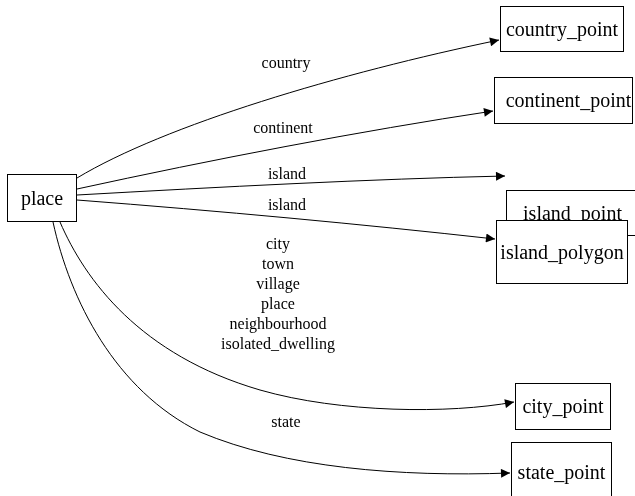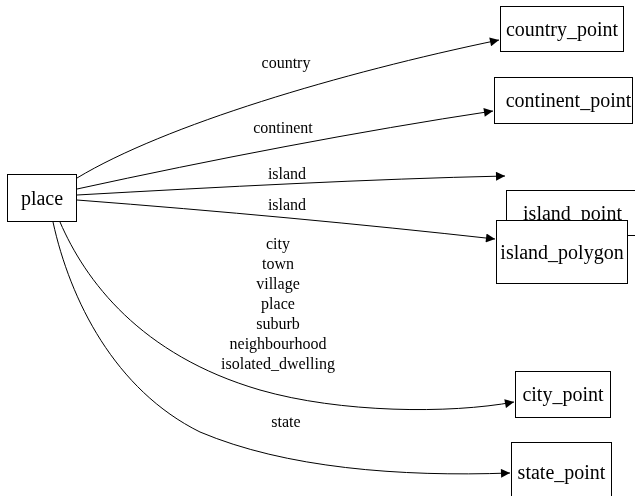--- a/index.html
+++ b/index.html
@@ -37,21 +37,21 @@
     font-size: 16px;
     line-height: 20px;
     text-align: center;
     white-space: nowrap;
   }
   .node-place          { left: 7px;   top: 174px; width: 70px;  height: 48px; }
   .node-country-point  { left: 500px; top: 6px;   width: 124px; height: 46px; }
   .node-continent-point{ left: 494px; top: 77px;  width: 139px; height: 47px; padding-left: 10px; }
   .node-island-point   { left: 506px; top: 150px; width: 133px; height: 46px; margin-top: 40px; }
   .node-island-polygon { left: 496px; top: 220px; width: 132px; height: 64px; }
-  .node-city-point     { left: 515px; top: 371px; width: 96px;  height: 47px; }
+  .node-city-point     { left: 515px; top: 383px; width: 96px;  height: 47px; }
   .node-state-point    { left: 511px; top: 442px; width: 101px; height: 60px; }
   .label-country   { left: 286px; top: 63px;  }
   .label-continent { left: 283px; top: 128px; text-align: right; }
   .label-island-1  { left: 287px; top: 174px; }
   .label-island-2  { left: 287px; top: 205px; }
   .label-city-block{ left: 278px; top: 234px; }
   .label-state     { left: 286px; top: 422px; }
 </style>
 </head>
 <body>
@@ -97,20 +97,19 @@
   <div class="edge-label label-country">country</div>
   <div class="edge-label label-continent">continent</div>
   <div class="edge-label label-island-1">island</div>
   <div class="edge-label label-island-2">island</div>
 
   <div class="edge-label-block label-city-block">
     <div>city</div>
     <div>town</div>
     <div>village</div>
     <div>place</div>
-    <div>suburb</div>
     <div>neighbourhood</div>
     <div>isolated_dwelling</div>
   </div>
 
   <div class="edge-label label-state">state</div>
 
 </div>
 
 </body></html>

